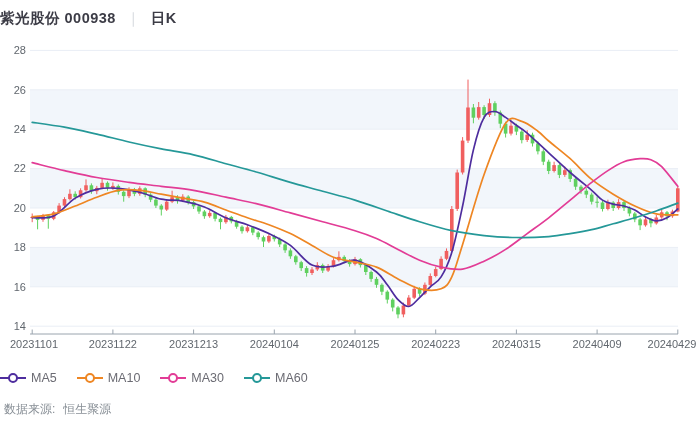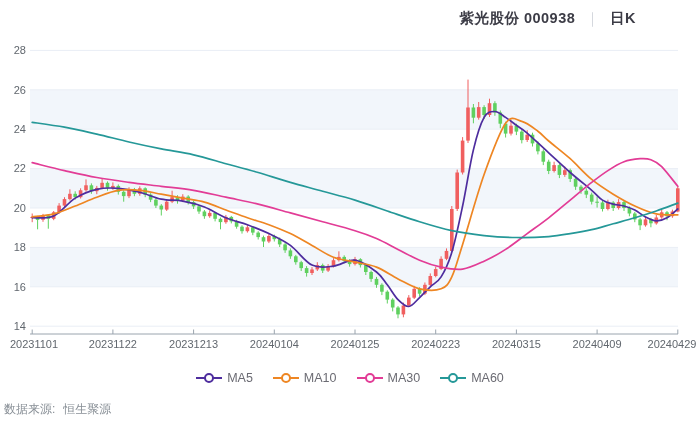--- a/index.html
+++ b/index.html
@@ -1,23 +1,23 @@
 <!DOCTYPE html>
 <html><head>
 <meta charset="utf-8">
 <style>
   html,body{margin:0;padding:0;background:#fff;}
   #stage{position:relative;width:700px;height:426px;background:#fff;overflow:hidden;
          font-family:"Liberation Sans","DejaVu Sans",sans-serif;}
-  #title-bar{position:absolute;top:9px;left:0;width:636px;text-align:right;
+  #title-bar{position:absolute;top:9px;left:0;width:636px;text-align:left;
              font-size:14.5px;color:#3c3c46;font-weight:600;letter-spacing:.5px;}
   #title-bar .sep{color:#d0d4da;font-weight:400;margin:0 10px;}
   #chart-svg{position:absolute;top:0;left:0;}
   #legend-row{position:absolute;top:371px;left:0;width:700px;display:flex;
-              justify-content:center;align-items:center;gap:20px;}
+              align-items:center;gap:20px;}
   .legend-item{display:flex;align-items:center;gap:5px;cursor:pointer;}
   .legend-item span{font-size:12.5px;color:#6b6b73;}
   #footer-row{position:absolute;top:401px;left:0;width:700px;text-align:left;
               font-size:12px;color:#888f96;}
   #footer-row span{margin:0 4px;}
   text{font-family:"Liberation Sans","DejaVu Sans",sans-serif;}
 </style>
 </head>
 <body>
 

